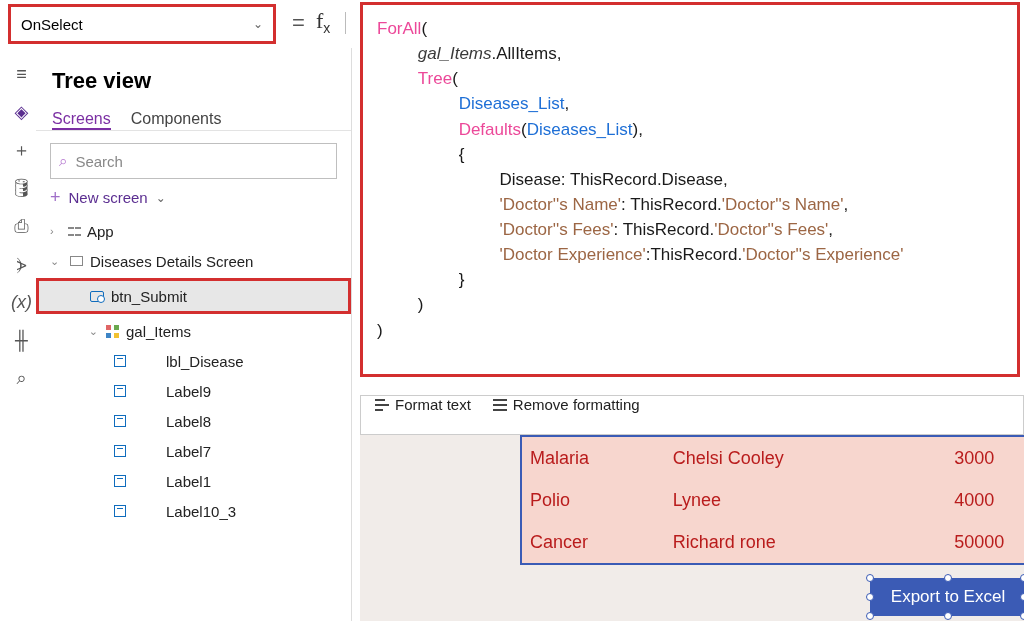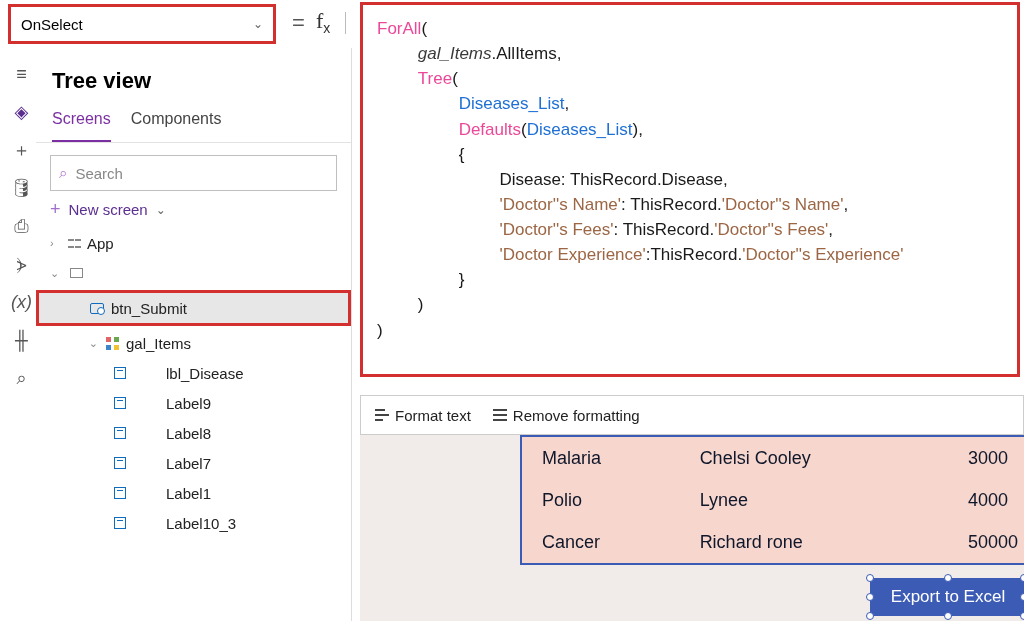--- a/index.html
+++ b/index.html
@@ -20,38 +20,38 @@
     font-family: Consolas, "Courier New", monospace; font-size:17px; line-height:1.42;
     white-space:pre; overflow:hidden; z-index:5; color:#1a1a1a;
   }
   .fn { color:#ec4899; }
   .it { font-style: italic; color:#3a3a3a; }
   .kw { color:#1e6fd6; }
   .str { color:#9c6644; }
 
   .format-bar {
     position:absolute; top:395px; left:360px; right:0; height:40px;
-    border:1px solid #ccc; background:#fff; display:flex; align-items:center; gap:22px;
+    border:1px solid #ccc; background:#fff; display:flex; align-items:flex-start; gap:22px;
     padding:0 14px; font-size:15px; z-index:4;
   }
   .fb-icon { display:inline-flex; align-items:center; gap:6px; color:#222; }
   .bars { display:inline-flex; flex-direction:column; gap:3px; }
   .bars i { display:block; width:14px; height:2px; background:#444; }
   .bars.j i:nth-child(1){width:10px} .bars.j i:nth-child(3){width:8px}
 
   .left-rail {
     position:absolute; top:48px; left:0; width:44px; bottom:0; border-right:1px solid #ddd;
     display:flex; flex-direction:column; align-items:center; gap:6px; padding-top:10px; color:#555;
   }
   .rail-btn { width:32px; height:32px; display:flex; align-items:center; justify-content:center; font-size:18px; }
 
   .tree-panel { position:absolute; top:48px; left:36px; width:316px; bottom:0; border-right:1px solid #ddd; background:#fff; z-index:2; }
   .tree-title { font-size:22px; font-weight:600; padding:20px 16px 10px 16px; }
   .tabs { display:flex; gap:20px; padding:0 16px; border-bottom:1px solid #e3e3e3; }
-  .tab { font-size:16px; padding:6px 0 12px 0; color:#444; }
+  .tab { font-size:16px; padding:6px 0 0 0; color:#444; }
   .tab.active { color:#7b2fa3; border-bottom:2px solid #7b2fa3; font-weight:500; }
   .search-box { margin:12px 14px 8px 14px; height:36px; border:1px solid #bfbfbf; display:flex; align-items:center; padding:0 8px; color:#888; font-size:15px; gap:8px; }
   .new-screen { margin:4px 14px 8px 14px; display:flex; align-items:center; gap:8px; color:#5b2e91; font-size:15px; }
   .plus { color:#a06fc8; font-size:18px; font-weight:300; }
 
   .tree { font-size:15px; color:#222; }
   .row { display:flex; align-items:center; height:30px; padding-left:14px; gap:6px; }
   .row .caret { width:12px; color:#888; font-size:11px; }
   .ico { width:16px; height:16px; display:inline-flex; align-items:center; justify-content:center; }
   .ico-rect { border:1px solid #888; width:13px; height:10px; }
@@ -70,21 +70,21 @@
   .selected-row { background:#e7e7e7; border:3px solid #d32f2f; height:36px; margin:2px 0; }
   .ellipsis { position:absolute; right:-30px; top:50%; transform:translateY(-50%); font-size:18px; letter-spacing:2px; color:#555; }
   .sel-wrap { position:relative; } .indent-2{padding-left:50px;text-align:right;} .indent-3{padding-left:76px;gap:38px;}
 
   .canvas-area { position:absolute; top:435px; left:360px; right:0; bottom:0; background:#f1ece9; }
   .gal {
     position:absolute; top:0; left:160px; width:590px; height:130px;
     border:2px solid #3b5bb5; background:#f7d6ce;
   }
   .gal-table { width:100%; height:100%; border-collapse:collapse; }
-  .gal-table td { padding:6px 20px; font-size:18px; color:#0f172a; vertical-align:middle; }
+  .gal-table td { padding:6px 8px; font-size:18px; color:#b91c1c; vertical-align:middle; }
   .gal-table td:nth-child(3){ text-align:left; padding-left:48px; }
 
   .export-btn {
     position:absolute; top:578px; left:870px; width:156px; height:38px;
     background:#3b5bb5; color:#fff; font-size:17px; display:flex; align-items:center; justify-content:center;
     border:1px solid #3b5bb5;
   }
   .handle { position:absolute; width:8px; height:8px; background:#fff; border:1px solid #3b5bb5; border-radius:50%; }
 </style>
 </head>
@@ -167,20 +167,21 @@
           <i></i>
           <i></i>
         </span>
       <span>App</span>
     </div>
     <div class="row">
       <span class="caret">⌄</span>
       <span class="ico">
           <span class="ico-rect"></span>
         </span>
+      <span>Diseases Details Screen</span>
     </div>
 
     <div class="sel-wrap">
       <div class="row indent-2 selected-row">
         <span class="ico">
             <span class="ico-btn"></span>
           </span>
         <span>btn_Submit</span>
       </div>
       <span class="ellipsis">…</span>

